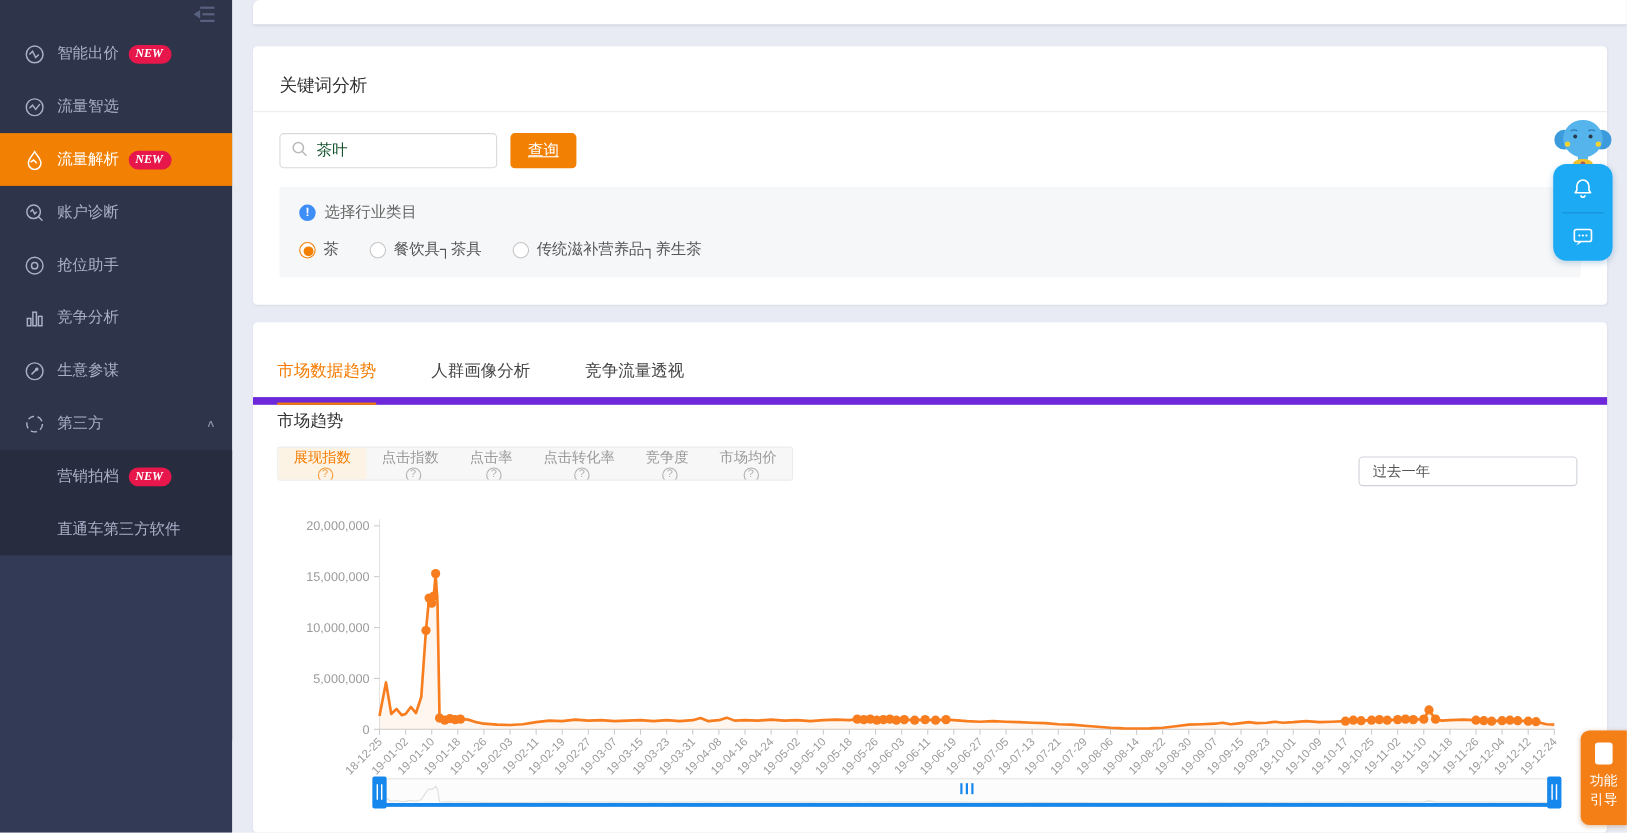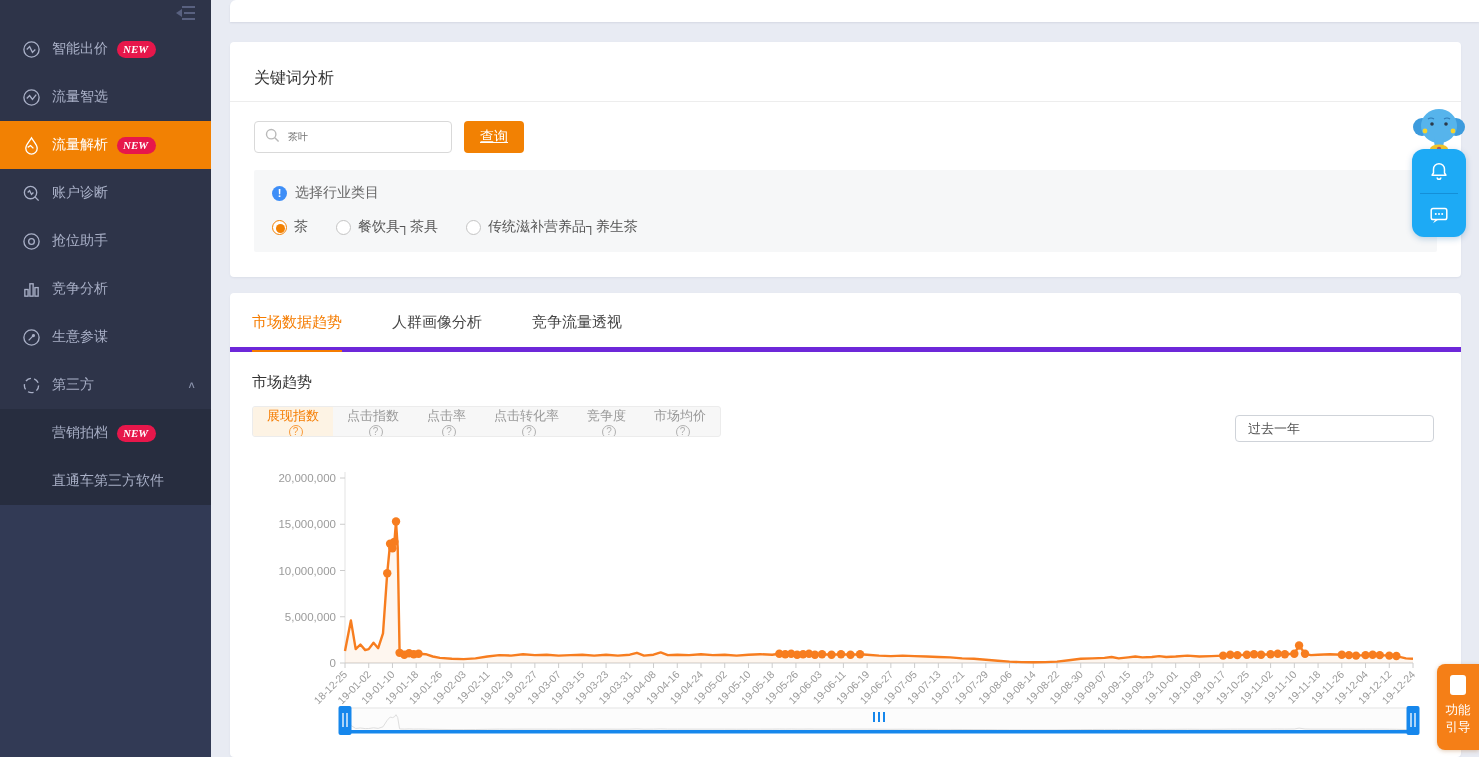--- a/index.html
+++ b/index.html
@@ -24,33 +24,33 @@
   .topbar { position:absolute; left:230px; top:0; width:1249px; height:22px; background:#fff; border-radius:6px 0 0 0; box-shadow:0 1px 2px rgba(70,80,110,.12); }
   .card { position:absolute; background:#fff; border-radius:4px; box-shadow:0 1px 2px rgba(70,80,110,.08); }
   .card1 { left:230px; top:42px; width:1231px; height:235px; }
   .card2 { left:230px; top:293px; width:1231px; height:464px; }
 
   .panel-title { position:absolute; left:24px; top:26px; font-size:16px; color:#333; }
   .card1 .divider { position:absolute; left:0; top:59px; width:100%; height:1px; background:#ededed; }
 
   .search-box { position:absolute; left:24px; top:79px; width:198px; height:32px; border:1px solid #d9d9d9; border-radius:4px; background:#fff; display:flex; align-items:center; }
   .search-box .sicon { margin:0 8px 0 10px; }
-  .search-box input { border:none; outline:none; width:140px; font-size:10px; color:#737373; font-family:Liberation Serif, serif; background:transparent; }
+  .search-box input { border:none; outline:none; width:140px; font-size:14px; color:#14532d; font-family:Liberation Serif, serif; background:transparent; }
   .query-btn { position:absolute; left:234px; top:79px; width:60px; height:32px; background:#f28103; border:none; border-radius:4px; color:#fff; font-size:14px; font-family:inherit; cursor:pointer;text-decoration:underline; }
 
   .cat-panel { position:absolute; left:24px; top:128px; width:1183px; height:82px; background:#f6f7f8; border-radius:2px; padding:14px 18px; }
   .cat-hint { display:flex; align-items:center; color:#666; }
   .info-ico { width:15px; height:15px; border-radius:50%; background:#3e8ef7; color:#fff; font-size:11px; font-weight:bold; display:inline-flex; align-items:center; justify-content:center; margin-right:8px; }
   .radio-row { display:flex; align-items:center; margin-top:16px; }
   .radio-opt { display:flex; align-items:center; margin-right:28px; color:#555; cursor:pointer; }
   .rdot { width:15px; height:15px; border-radius:50%; border:1px solid #c4c4c4; margin-right:7px; background:#fff; position:relative; }
   .radio-opt.sel .rdot { border:1px solid #f28103; background:#fff; }
   .radio-opt.sel .rdot::after { content:""; position:absolute; left:3px; top:3px; width:9px; height:9px; border-radius:50%; background:#f28103; }
 
-  .tabbar { position:absolute; left:0; top:0; width:100%; height:59px; border-bottom:5px solid #6d28d9; display:flex; padding-left:22px; }
+  .tabbar { position:absolute; left:0; top:16px; width:100%; height:59px; border-bottom:7px solid #6d28d9; display:flex; padding-left:22px; }
   .tab { height:59px; line-height:57px; margin-right:50px; font-size:15px; color:#454545; cursor:pointer; border-bottom:2px solid transparent; }
   .tab.active { color:#f57c00; border-bottom:2px solid #f57c00; }
 
   .trend-title { position:absolute; left:22px; top:80px; font-size:15px; color:#333; }
   .metric-bar { position:absolute; left:22px; top:113px; height:31px; display:inline-flex; border:1px solid #ececec; background:#f7f7f7; border-radius:3px; overflow:hidden; }
   .metric { display:flex; align-items:center; padding:0 14px; font-size:13px; color:#999; cursor:pointer;flex-direction:column; }
   .metric.active { background:#fdf3e4; color:#f57c00; }
   .qmark { width:14px; height:14px; border-radius:50%; border:1px solid currentColor; font-size:10px; line-height:12px; text-align:center; margin-left:5px; opacity:.75; }
   .date-select { position:absolute; left:1005px; top:122px; width:199px; height:27px; border:1px solid #cfd3d9; border-radius:4px; background:#fff; font-size:13px; color:#555; line-height:25px; padding-left:12px; cursor:pointer; }
 

